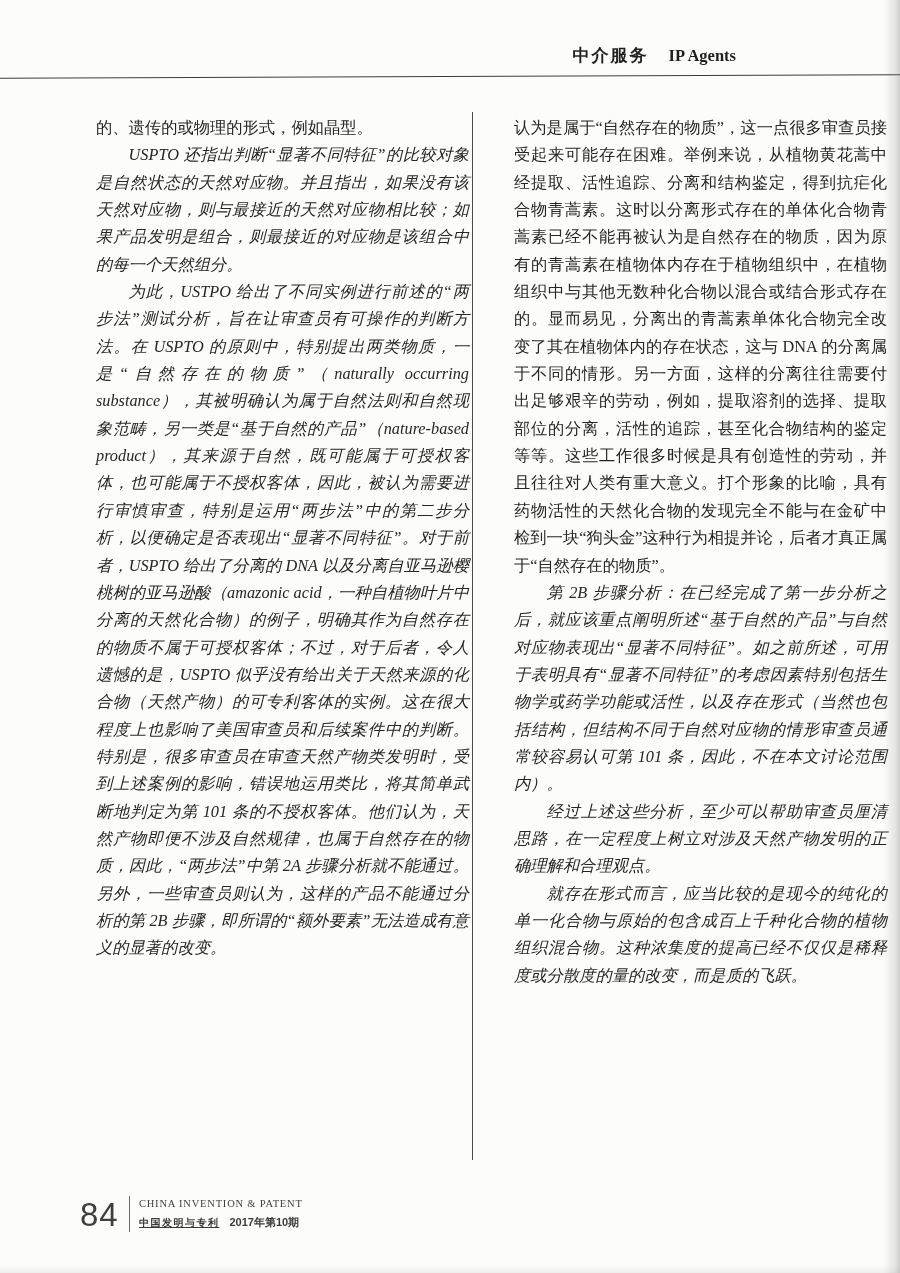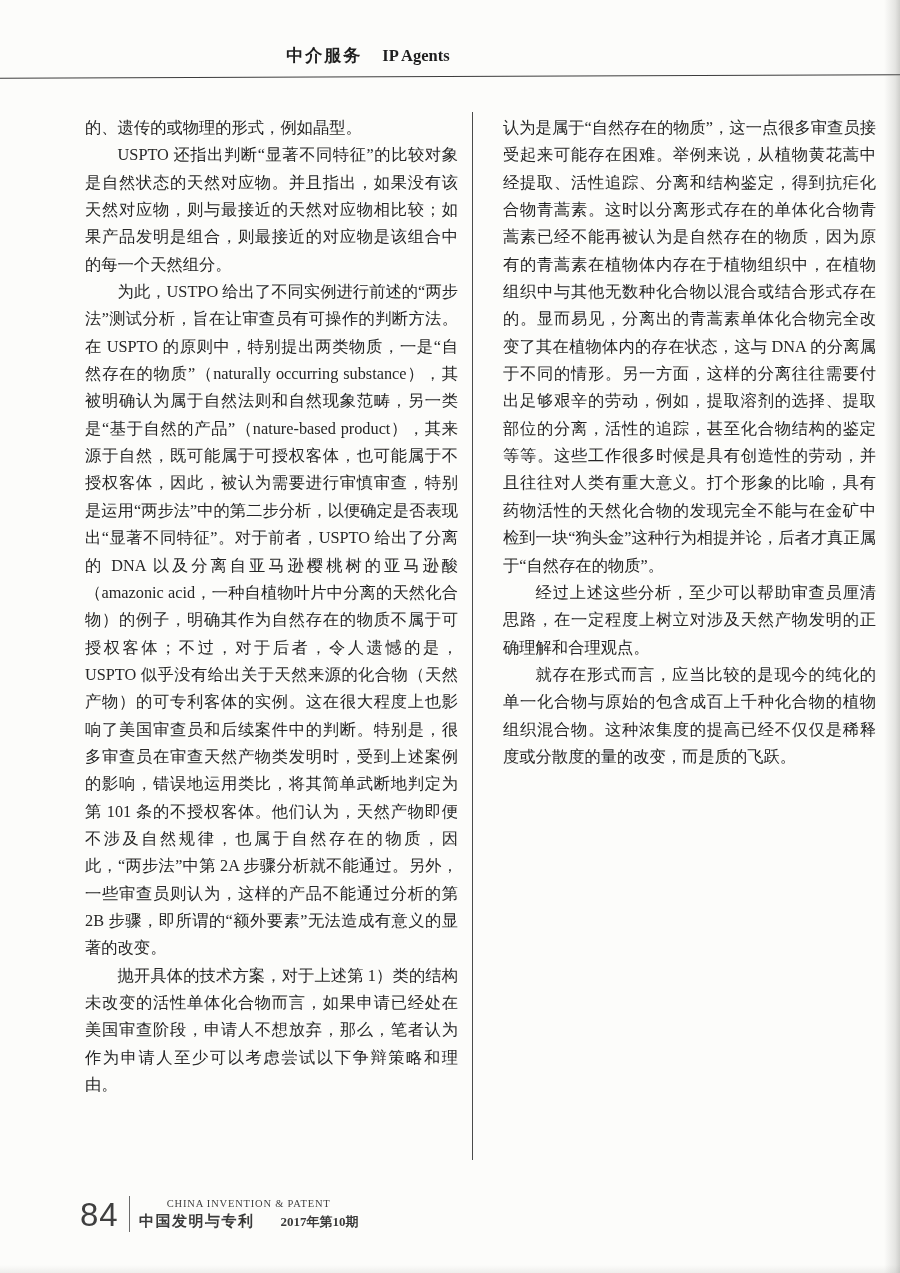--- a/index.html
+++ b/index.html
@@ -5,65 +5,65 @@
   html,body{margin:0;padding:0;}
   body{width:900px;height:1273px;background:#e9e9e7;font-family:"Liberation Serif","DejaVu Serif",serif;}
   .page{position:relative;width:900px;height:1273px;background:#fcfcfa;overflow:hidden;color:#2b2b2b;}
   
   .scan-edge-right{position:absolute;top:0;right:0;width:16px;height:1273px;
     background:linear-gradient(to right, rgba(120,120,115,0) 0%, rgba(120,120,115,0.18) 70%, rgba(100,100,95,0.30) 100%);pointer-events:none;}
   .scan-edge-bottom{position:absolute;left:0;bottom:0;width:900px;height:8px;
     background:linear-gradient(to bottom, rgba(120,120,115,0) 0%, rgba(120,120,115,0.10) 100%);pointer-events:none;}
 
   
-  .header{position:absolute;top:44px;left:0;width:736px;text-align:center;white-space:nowrap;}
+  .header{position:absolute;top:44px;left:0;width:736px;text-align:right;white-space:nowrap;}
   .hdr-cn{font-family:"Liberation Sans","DejaVu Sans",sans-serif;font-weight:bold;font-size:17px;letter-spacing:2px;color:#1f1f1f;}
   .hdr-en{font-family:"Liberation Serif","DejaVu Serif",serif;font-weight:bold;font-size:16.5px;margin-left:16px;color:#1f1f1f;}
   .header-rule{position:absolute;top:76px;left:-4px;width:908px;height:1.4px;background:#3c3c3c;transform:rotate(-0.22deg);}
 
   
-  .col{position:absolute;top:114px;font-size:16.3px;line-height:27.35px;text-align:justify;color:#262626;}
+  .col{position:absolute;top:114px;font-size:16.3px;line-height:27.35px;text-align:justify;color:#262626;margin-left:11px;}
   .col p{margin:0;padding:0;text-align:justify;}
-  .col p.indent{text-indent:2em;}
+  .col p.indent{text-indent:2em;font-style:italic;}
   .col-left{left:85px;width:373px;}
   .col-right{left:503px;width:373px;}
   .col-divider{position:absolute;top:112px;left:472px;width:1.2px;height:1048px;background:#4a4a4a;}
 
   
   .footer{position:absolute;top:1196px;left:80px;display:flex;align-items:center;}
   .page-num{font-family:"Liberation Sans","DejaVu Sans",sans-serif;font-size:33px;font-weight:400;color:#3f3f3f;letter-spacing:1px;line-height:1;}
   .foot-divider{width:1.2px;height:36px;background:#6a6a6a;margin:0 9px 0 10px;}
   .journal{display:flex;flex-direction:column;justify-content:center;line-height:1.25;}
   .journal-en{font-family:"Liberation Serif","DejaVu Serif",serif;font-size:10.5px;letter-spacing:0.8px;color:#3f3f3f;text-align:center;}
   .journal-cn-row{white-space:nowrap;color:#3a3a3a;}
-  .journal-cn{font-size:15px;letter-spacing:1.5px;font-weight:bold;font-family:"Liberation Sans","DejaVu Sans",sans-serif;}
-  .issue{font-size:13px;font-weight:bold;margin-left:22px;font-family:Liberation Serif, serif;}
+  .journal-cn{font-size:10px;letter-spacing:1.5px;font-weight:bold;font-family:"Liberation Sans","DejaVu Sans",sans-serif;text-decoration:underline;}
+  .issue{font-size:11px;font-weight:bold;margin-left:6px;font-family:Liberation Sans, sans-serif;}
 </style>
 </head>
 <body>
 
 <div class="page">
 
   <div class="header">
     <span class="hdr-cn">中介服务</span>
     <span class="hdr-en">IP Agents</span>
   </div>
   <div class="header-rule"></div>
 
   <div class="col col-left">
     <p>的、遗传的或物理的形式，例如晶型。</p>
     <p class="indent">USPTO 还指出判断“显著不同特征”的比较对象是自然状态的天然对应物。并且指出，如果没有该天然对应物，则与最接近的天然对应物相比较；如果产品发明是组合，则最接近的对应物是该组合中的每一个天然组分。</p>
     <p class="indent">为此，USTPO 给出了不同实例进行前述的“两步法”测试分析，旨在让审查员有可操作的判断方法。在 USPTO 的原则中，特别提出两类物质，一是“自然存在的物质”（naturally occurring substance），其被明确认为属于自然法则和自然现象范畴，另一类是“基于自然的产品”（nature-based product），其来源于自然，既可能属于可授权客体，也可能属于不授权客体，因此，被认为需要进行审慎审查，特别是运用“两步法”中的第二步分析，以便确定是否表现出“显著不同特征”。对于前者，USPTO 给出了分离的 DNA 以及分离自亚马逊樱桃树的亚马逊酸（amazonic acid，一种自植物叶片中分离的天然化合物）的例子，明确其作为自然存在的物质不属于可授权客体；不过，对于后者，令人遗憾的是，USPTO 似乎没有给出关于天然来源的化合物（天然产物）的可专利客体的实例。这在很大程度上也影响了美国审查员和后续案件中的判断。特别是，很多审查员在审查天然产物类发明时，受到上述案例的影响，错误地运用类比，将其简单武断地判定为第 101 条的不授权客体。他们认为，天然产物即便不涉及自然规律，也属于自然存在的物质，因此，“两步法”中第 2A 步骤分析就不能通过。另外，一些审查员则认为，这样的产品不能通过分析的第 2B 步骤，即所谓的“额外要素”无法造成有意义的显著的改变。</p>
-    <p class="indent">抛开具体的技术方案，对于上述第 1）类的结构未改变的活性单体化合物而言，如果申请已经处在美国审查阶段，申请人不想放弃，那么，笔者认为作为申请人至少可以考虑尝试以下争辩策略和理由。</p>
   </div>
 
   <div class="col-divider"></div>
 
   <div class="col col-right">
     <p>认为是属于“自然存在的物质”，这一点很多审查员接受起来可能存在困难。举例来说，从植物黄花蒿中经提取、活性追踪、分离和结构鉴定，得到抗疟化合物青蒿素。这时以分离形式存在的单体化合物青蒿素已经不能再被认为是自然存在的物质，因为原有的青蒿素在植物体内存在于植物组织中，在植物组织中与其他无数种化合物以混合或结合形式存在的。显而易见，分离出的青蒿素单体化合物完全改变了其在植物体内的存在状态，这与 DNA 的分离属于不同的情形。另一方面，这样的分离往往需要付出足够艰辛的劳动，例如，提取溶剂的选择、提取部位的分离，活性的追踪，甚至化合物结构的鉴定等等。这些工作很多时候是具有创造性的劳动，并且往往对人类有重大意义。打个形象的比喻，具有药物活性的天然化合物的发现完全不能与在金矿中检到一块“狗头金”这种行为相提并论，后者才真正属于“自然存在的物质”。</p>
+    <p class="indent">第 2B 步骤分析：在已经完成了第一步分析之后，就应该重点阐明所述“基于自然的产品”与自然对应物表现出“显著不同特征”。如之前所述，可用于表明具有“显著不同特征”的考虑因素特别包括生物学或药学功能或活性，以及存在形式（当然也包括结构，但结构不同于自然对应物的情形审查员通常较容易认可第 101 条，因此，不在本文讨论范围内）。</p>
     <p class="indent">经过上述这些分析，至少可以帮助审查员厘清思路，在一定程度上树立对涉及天然产物发明的正确理解和合理观点。</p>
     <p class="indent">就存在形式而言，应当比较的是现今的纯化的单一化合物与原始的包含成百上千种化合物的植物组织混合物。这种浓集度的提高已经不仅仅是稀释度或分散度的量的改变，而是质的飞跃。</p>
   </div>
 
   <div class="footer">
     <span class="page-num">84</span>
     <span class="foot-divider"></span>
     <span class="journal">
       <span class="journal-en">CHINA INVENTION &amp; PATENT</span>
       <span class="journal-cn-row">

